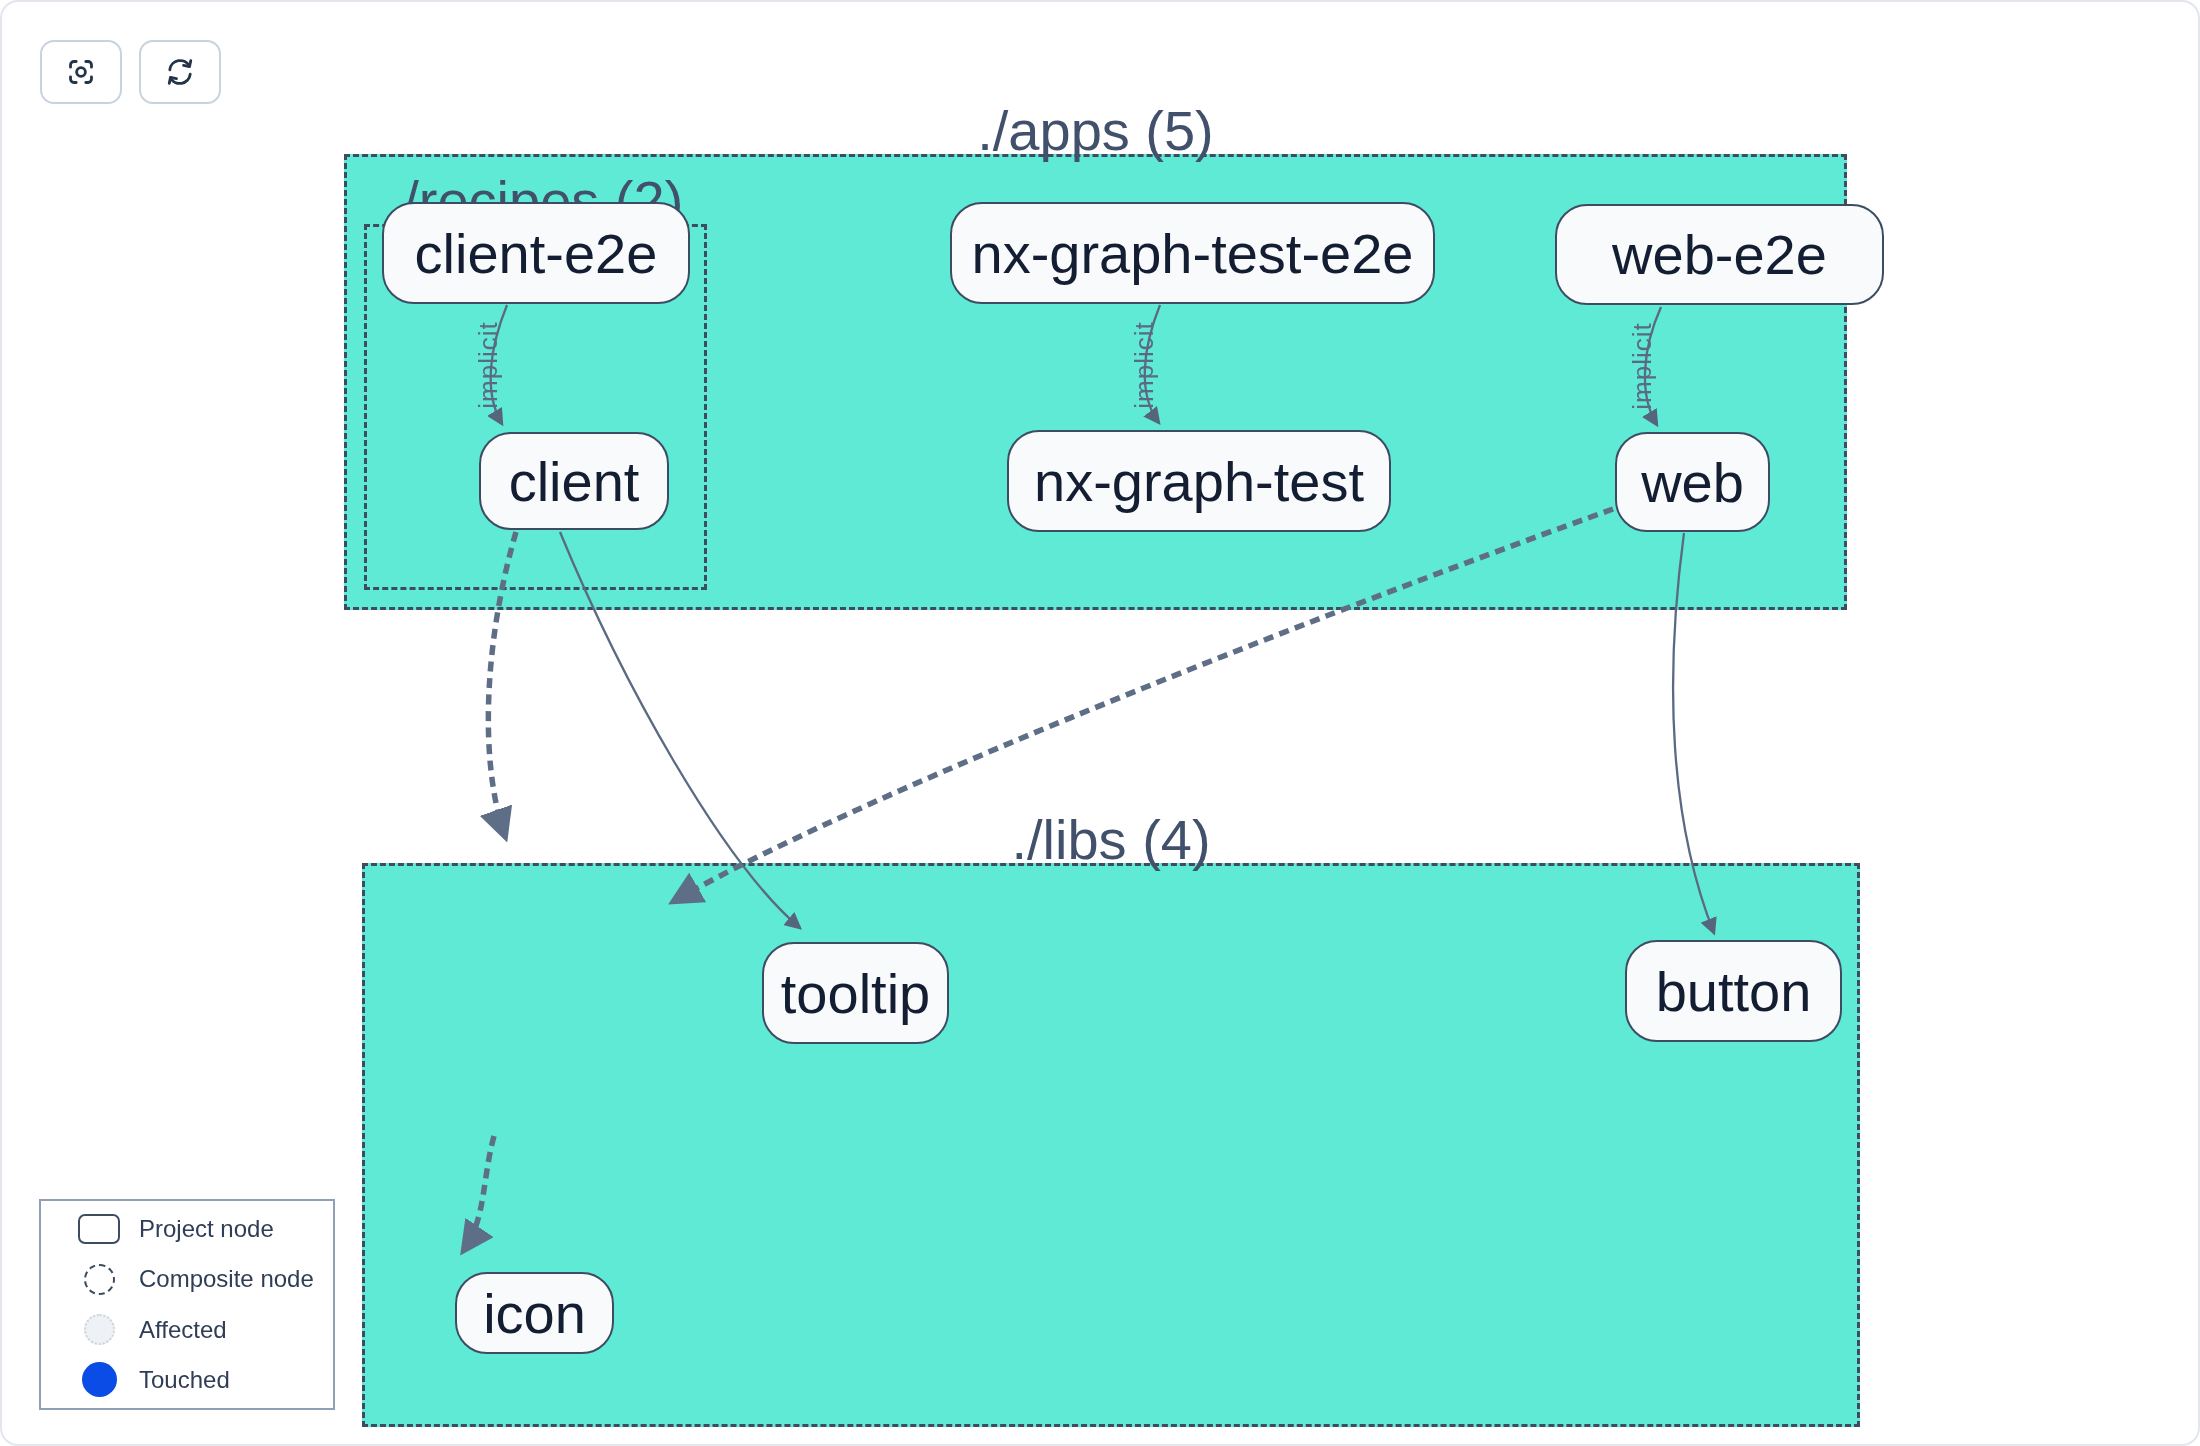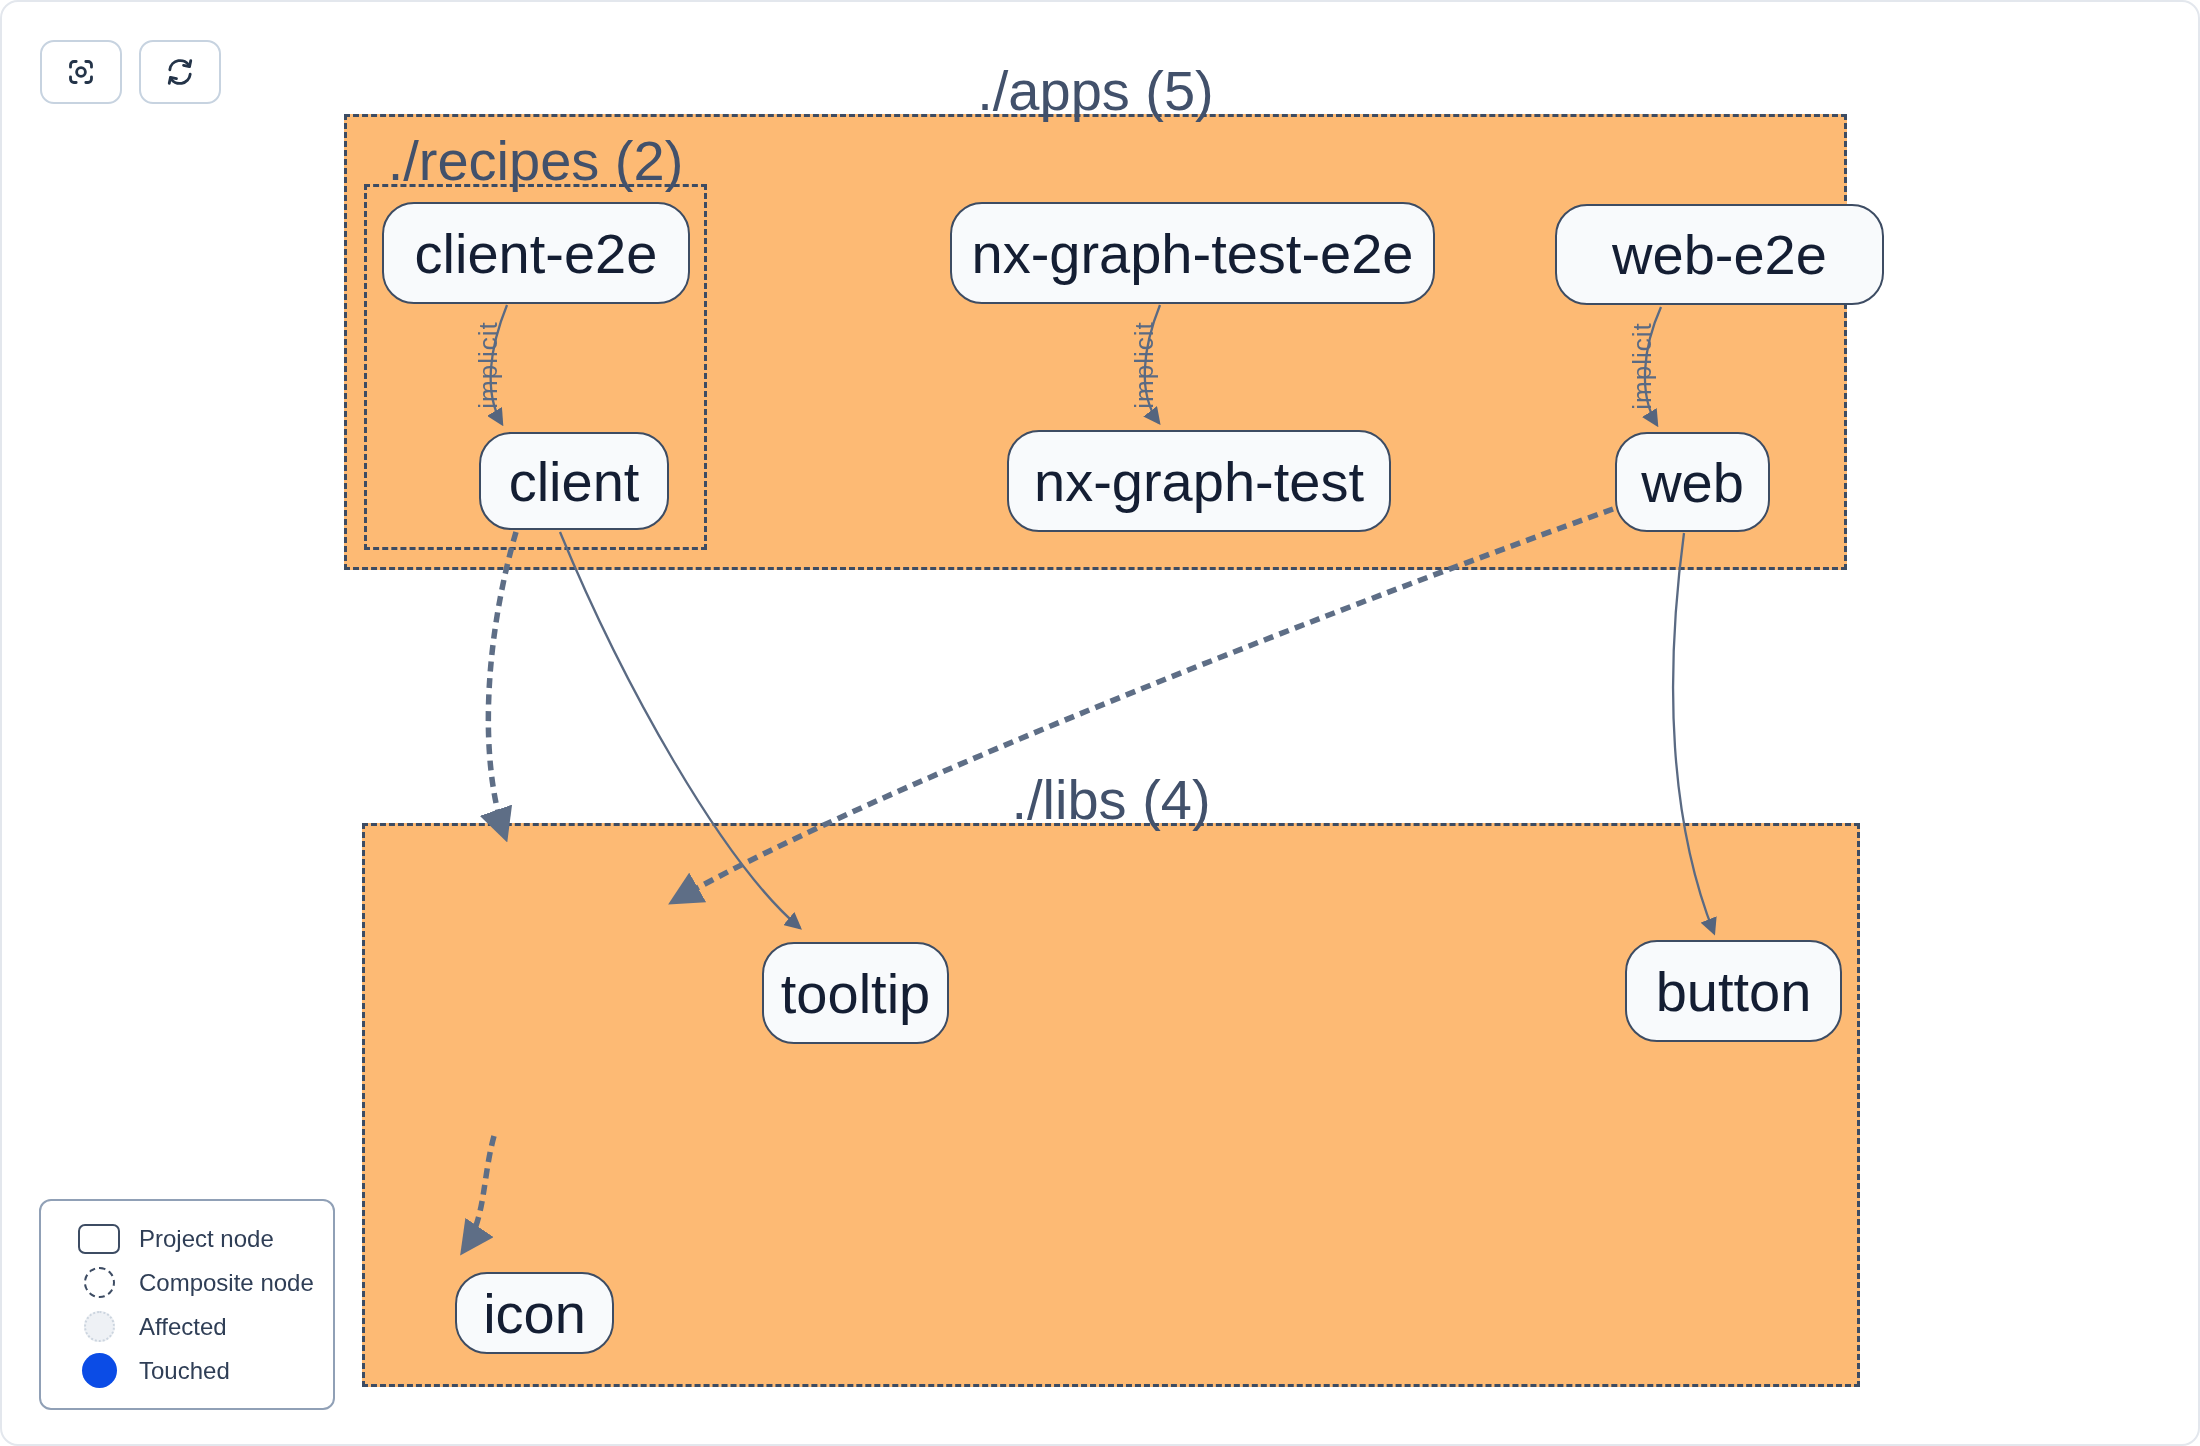--- a/index.html
+++ b/index.html
@@ -13,21 +13,21 @@
   .tool-btn {
     position:absolute; width:82px; height:64px; box-sizing:border-box;
     background:#ffffff; border:2px solid #c7d3e0; border-radius:14px;
     display:flex; align-items:center; justify-content:center; cursor:pointer;
   }
   .tool-btn svg { stroke:#243449; fill:none; stroke-width:2; stroke-linecap:round; stroke-linejoin:round; }
 
   
   .group {
     position:absolute; box-sizing:border-box;
-    background:#fdba74; border:3px dashed #3d4c63;
+    background:#5eead4; border:3px dashed #3d4c63;margin-top:40px;
   }
   .group-label {
     position:absolute; left:0; right:0; top:-58px; height:58px;
     line-height:64px; text-align:center;
     font-size:56px; color:#42516b; white-space:nowrap;
   }
 
   
   .node {
     position:absolute; box-sizing:border-box;
@@ -49,22 +49,22 @@
   .e-thick { stroke:#5e6e86; stroke-width:5.5; fill:none; stroke-dasharray:10 6.5; }
   .edge-label {
     position:absolute; font-size:26px; color:#5a6a83; letter-spacing:1px;
     transform:translate(-50%,-50%) rotate(-90deg); white-space:nowrap;
   }
 
   
   .legend {
     position:absolute; left:37px; top:1197px; width:296px; height:211px;
     box-sizing:border-box; background:#ffffff;
-    border:2px solid #90a0b6; border-radius:12px;
-    display:flex; flex-direction:column; justify-content:center;
+    border:2px solid #90a0b6; border-radius:0;
+    display:flex; flex-direction:column; justify-content:space-between;
     padding:6px 10px 6px 18px;
   }
   .lrow { display:flex; align-items:center; gap:0; height:44px; }
   .sw-col { width:80px; display:flex; justify-content:center; align-items:center; }
   .ltext { font-size:24px; color:#2f3e56; white-space:nowrap; }
   .sw-project   { width:42px; height:30px; box-sizing:border-box; border:2.5px solid #3d4c63; border-radius:7px; background:#fff; }
   .sw-composite { width:31px; height:31px; box-sizing:border-box; border:2px dashed #3d4c63; border-radius:50%; background:#fff; }
   .sw-affected  { width:31px; height:31px; box-sizing:border-box; border:2px dotted #ccd5df; border-radius:50%; background:#eef1f5; }
   .sw-touched   { width:35px; height:35px; border-radius:50%; background:#0b4ce6; }
 </style>

